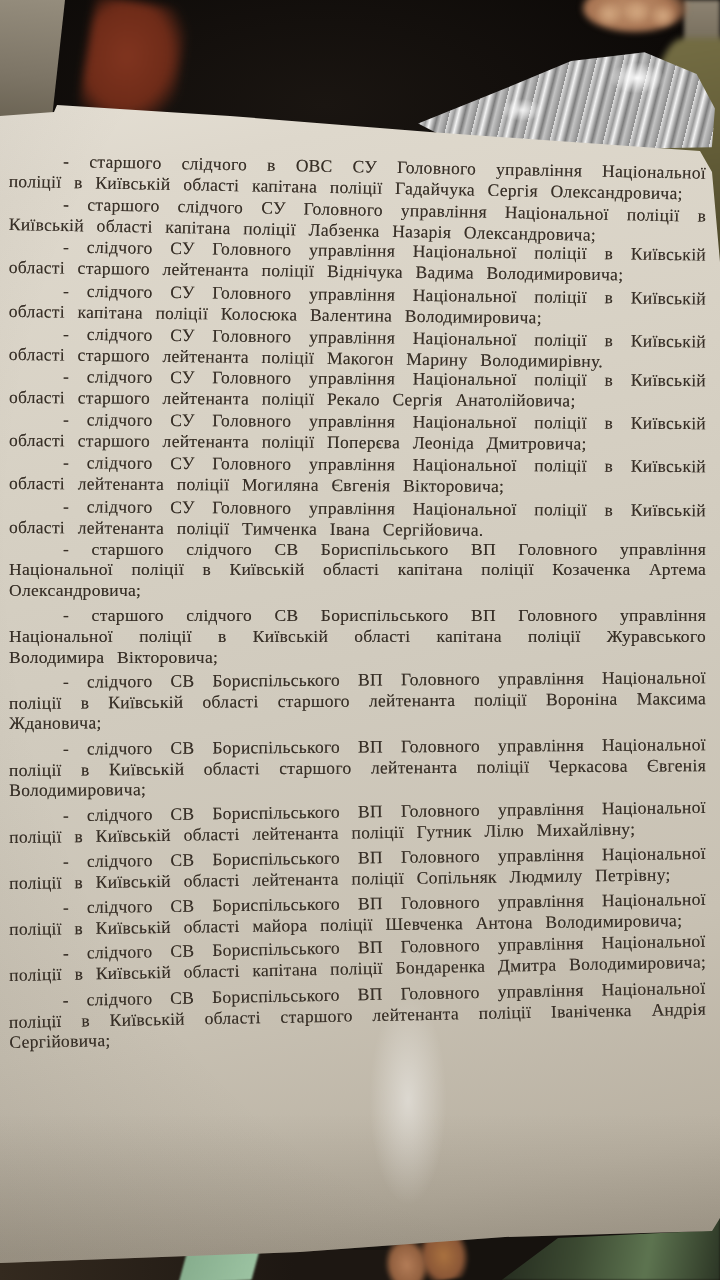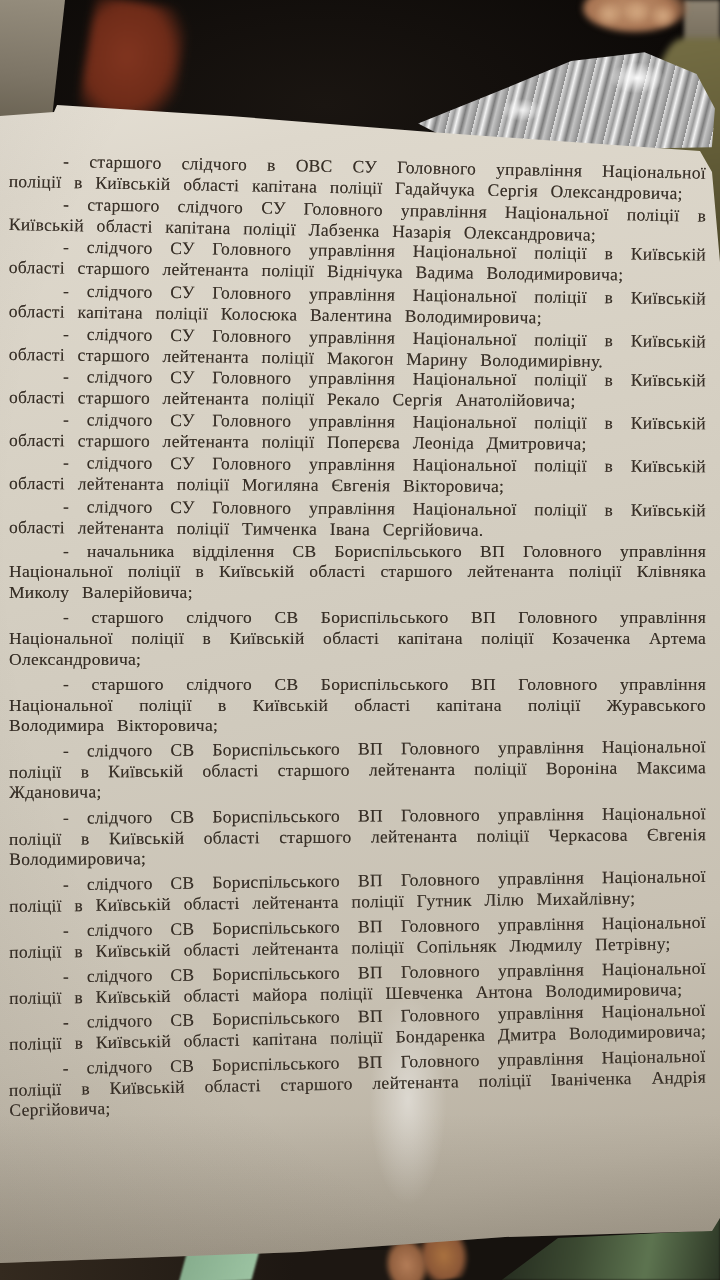--- a/index.html
+++ b/index.html
@@ -104,21 +104,20 @@
     <div class="doc-text">
       <p class="para r1">- старшого слідчого в ОВС СУ Головного управління Національної поліції в Київській області капітана поліції Гадайчука Сергія Олександровича;</p>
       <p class="para r1">- старшого слідчого СУ Головного управління Національної поліції в Київській області капітана поліції Лабзенка Назарія Олександровича;</p>
       <p class="para r2">- слідчого СУ Головного управління Національної поліції в Київській області старшого лейтенанта поліції Віднічука Вадима Володимировича;</p>
       <p class="para r2">- слідчого СУ Головного управління Національної поліції в Київській області капітана поліції Колосюка Валентина Володимировича;</p>
       <p class="para r2">- слідчого СУ Головного управління Національної поліції в Київській області старшого лейтенанта поліції Макогон Марину Володимирівну.</p>
       <p class="para r3">- слідчого СУ Головного управління Національної поліції в Київській області старшого лейтенанта поліції Рекало Сергія Анатолійовича;</p>
       <p class="para r3">- слідчого СУ Головного управління Національної поліції в Київській області старшого лейтенанта поліції Поперєва Леоніда Дмитровича;</p>
       <p class="para r3">- слідчого СУ Головного управління Національної поліції в Київській області лейтенанта поліції Могиляна Євгенія Вікторовича;</p>
       <p class="para r3">- слідчого СУ Головного управління Національної поліції в Київській області лейтенанта поліції Тимченка Івана Сергійовича.</p>
-      <p class="para r4 sec2 first-sec2">- начальника відділення СВ Бориспільського ВП Головного управління Національної поліції в Київській області старшого лейтенанта поліції Клівняка Миколу Валерійовича;</p>
       <p class="para r4 sec2">- старшого слідчого СВ Бориспільського ВП Головного управління Національної поліції в Київській області капітана поліції Козаченка Артема Олександровича;</p>
       <p class="para r4 sec2">- старшого слідчого СВ Бориспільського ВП Головного управління Національної поліції в Київській області капітана поліції Журавського Володимира Вікторовича;</p>
       <p class="para r5 sec2">- слідчого СВ Бориспільського ВП Головного управління Національної поліції в Київській області старшого лейтенанта поліції Вороніна Максима Ждановича;</p>
       <p class="para r5 sec2">- слідчого СВ Бориспільського ВП Головного управління Національної поліції в Київській області старшого лейтенанта поліції Черкасова Євгенія Володимировича;</p>
       <p class="para r6 sec2">- слідчого СВ Бориспільського ВП Головного управління Національної поліції в Київській області лейтенанта поліції Гутник Лілю Михайлівну;</p>
       <p class="para r6 sec2">- слідчого СВ Бориспільського ВП Головного управління Національної поліції в Київській області лейтенанта поліції Сопільняк Людмилу Петрівну;</p>
       <p class="para r6 sec2">- слідчого СВ Бориспільського ВП Головного управління Національної поліції в Київській області майора поліції Шевченка Антона Володимировича;</p>
       <p class="para r7 sec2">- слідчого СВ Бориспільського ВП Головного управління Національної поліції в Київській області капітана поліції Бондаренка Дмитра Володимировича;</p>
       <p class="para r7 sec2">- слідчого СВ Бориспільського ВП Головного управління Національної поліції в Київській області старшого лейтенанта поліції Іваніченка Андрія Сергійовича;</p>
     </div>

